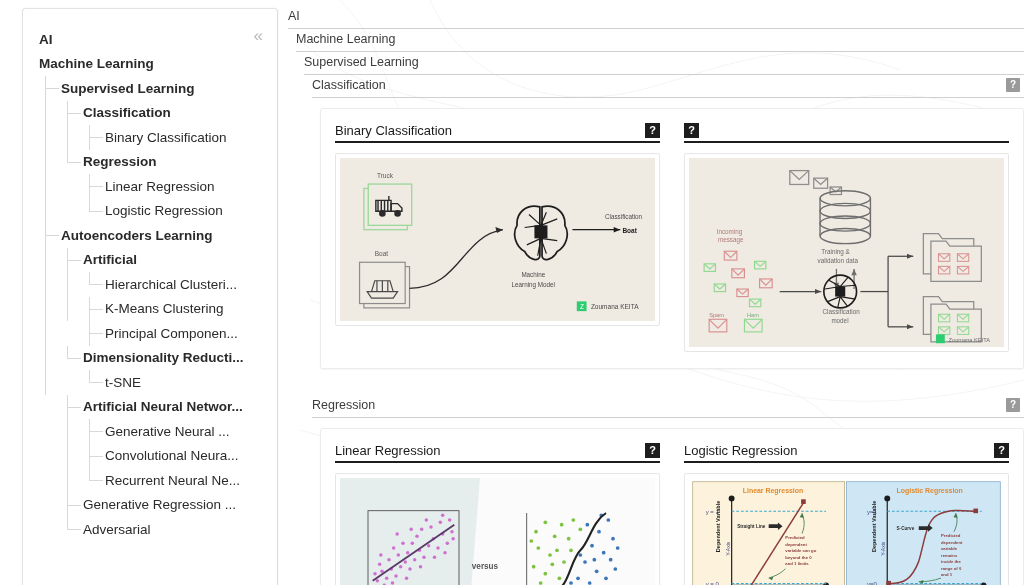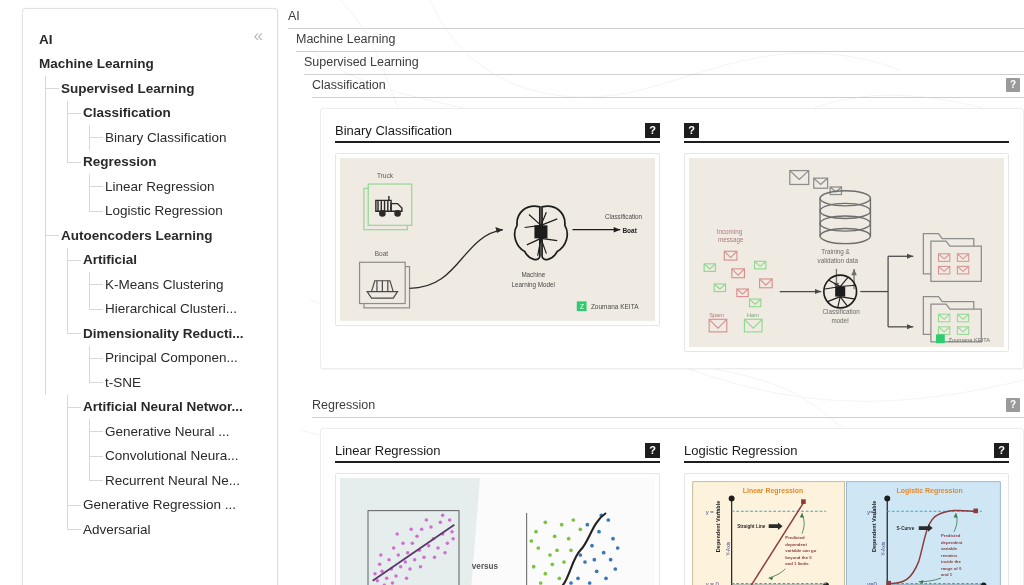--- a/index.html
+++ b/index.html
@@ -223,46 +223,46 @@
               <span class="guides">
                 <span class="guide v"></span>
                 <span class="guide tee"></span>
               </span>
               <span class="label">Artificial</span>
             </li>
             <li class="tree-row">
               <span class="guides">
                 <span class="guide v"></span>
                 <span class="guide v"></span>
+                <span class="guide ell"></span>
+              </span>
+              <span class="label">Hierarchical Clusteri...</span>
+            </li>
+            <li class="tree-row">
+              <span class="guides">
+                <span class="guide v"></span>
+                <span class="guide v"></span>
                 <span class="guide tee"></span>
               </span>
               <span class="label">K-Means Clustering</span>
             </li>
             <li class="tree-row">
               <span class="guides">
                 <span class="guide v"></span>
+                <span class="guide"></span>
+                <span class="guide tee"></span>
+              </span>
+              <span class="label">Principal Componen...</span>
+            </li>
+            <li class="tree-row bold">
+              <span class="guides">
                 <span class="guide v"></span>
                 <span class="guide ell"></span>
               </span>
-              <span class="label">Hierarchical Clusteri...</span>
-            </li>
-            <li class="tree-row bold">
-              <span class="guides">
-                <span class="guide v"></span>
-                <span class="guide ell"></span>
-              </span>
               <span class="label">Dimensionality Reducti...</span>
-            </li>
-            <li class="tree-row">
-              <span class="guides">
-                <span class="guide v"></span>
-                <span class="guide"></span>
-                <span class="guide tee"></span>
-              </span>
-              <span class="label">Principal Componen...</span>
             </li>
             <li class="tree-row">
               <span class="guides">
                 <span class="guide v"></span>
                 <span class="guide"></span>
                 <span class="guide ell"></span>
               </span>
               <span class="label">t-SNE</span>
             </li>
             <li class="tree-row bold">

